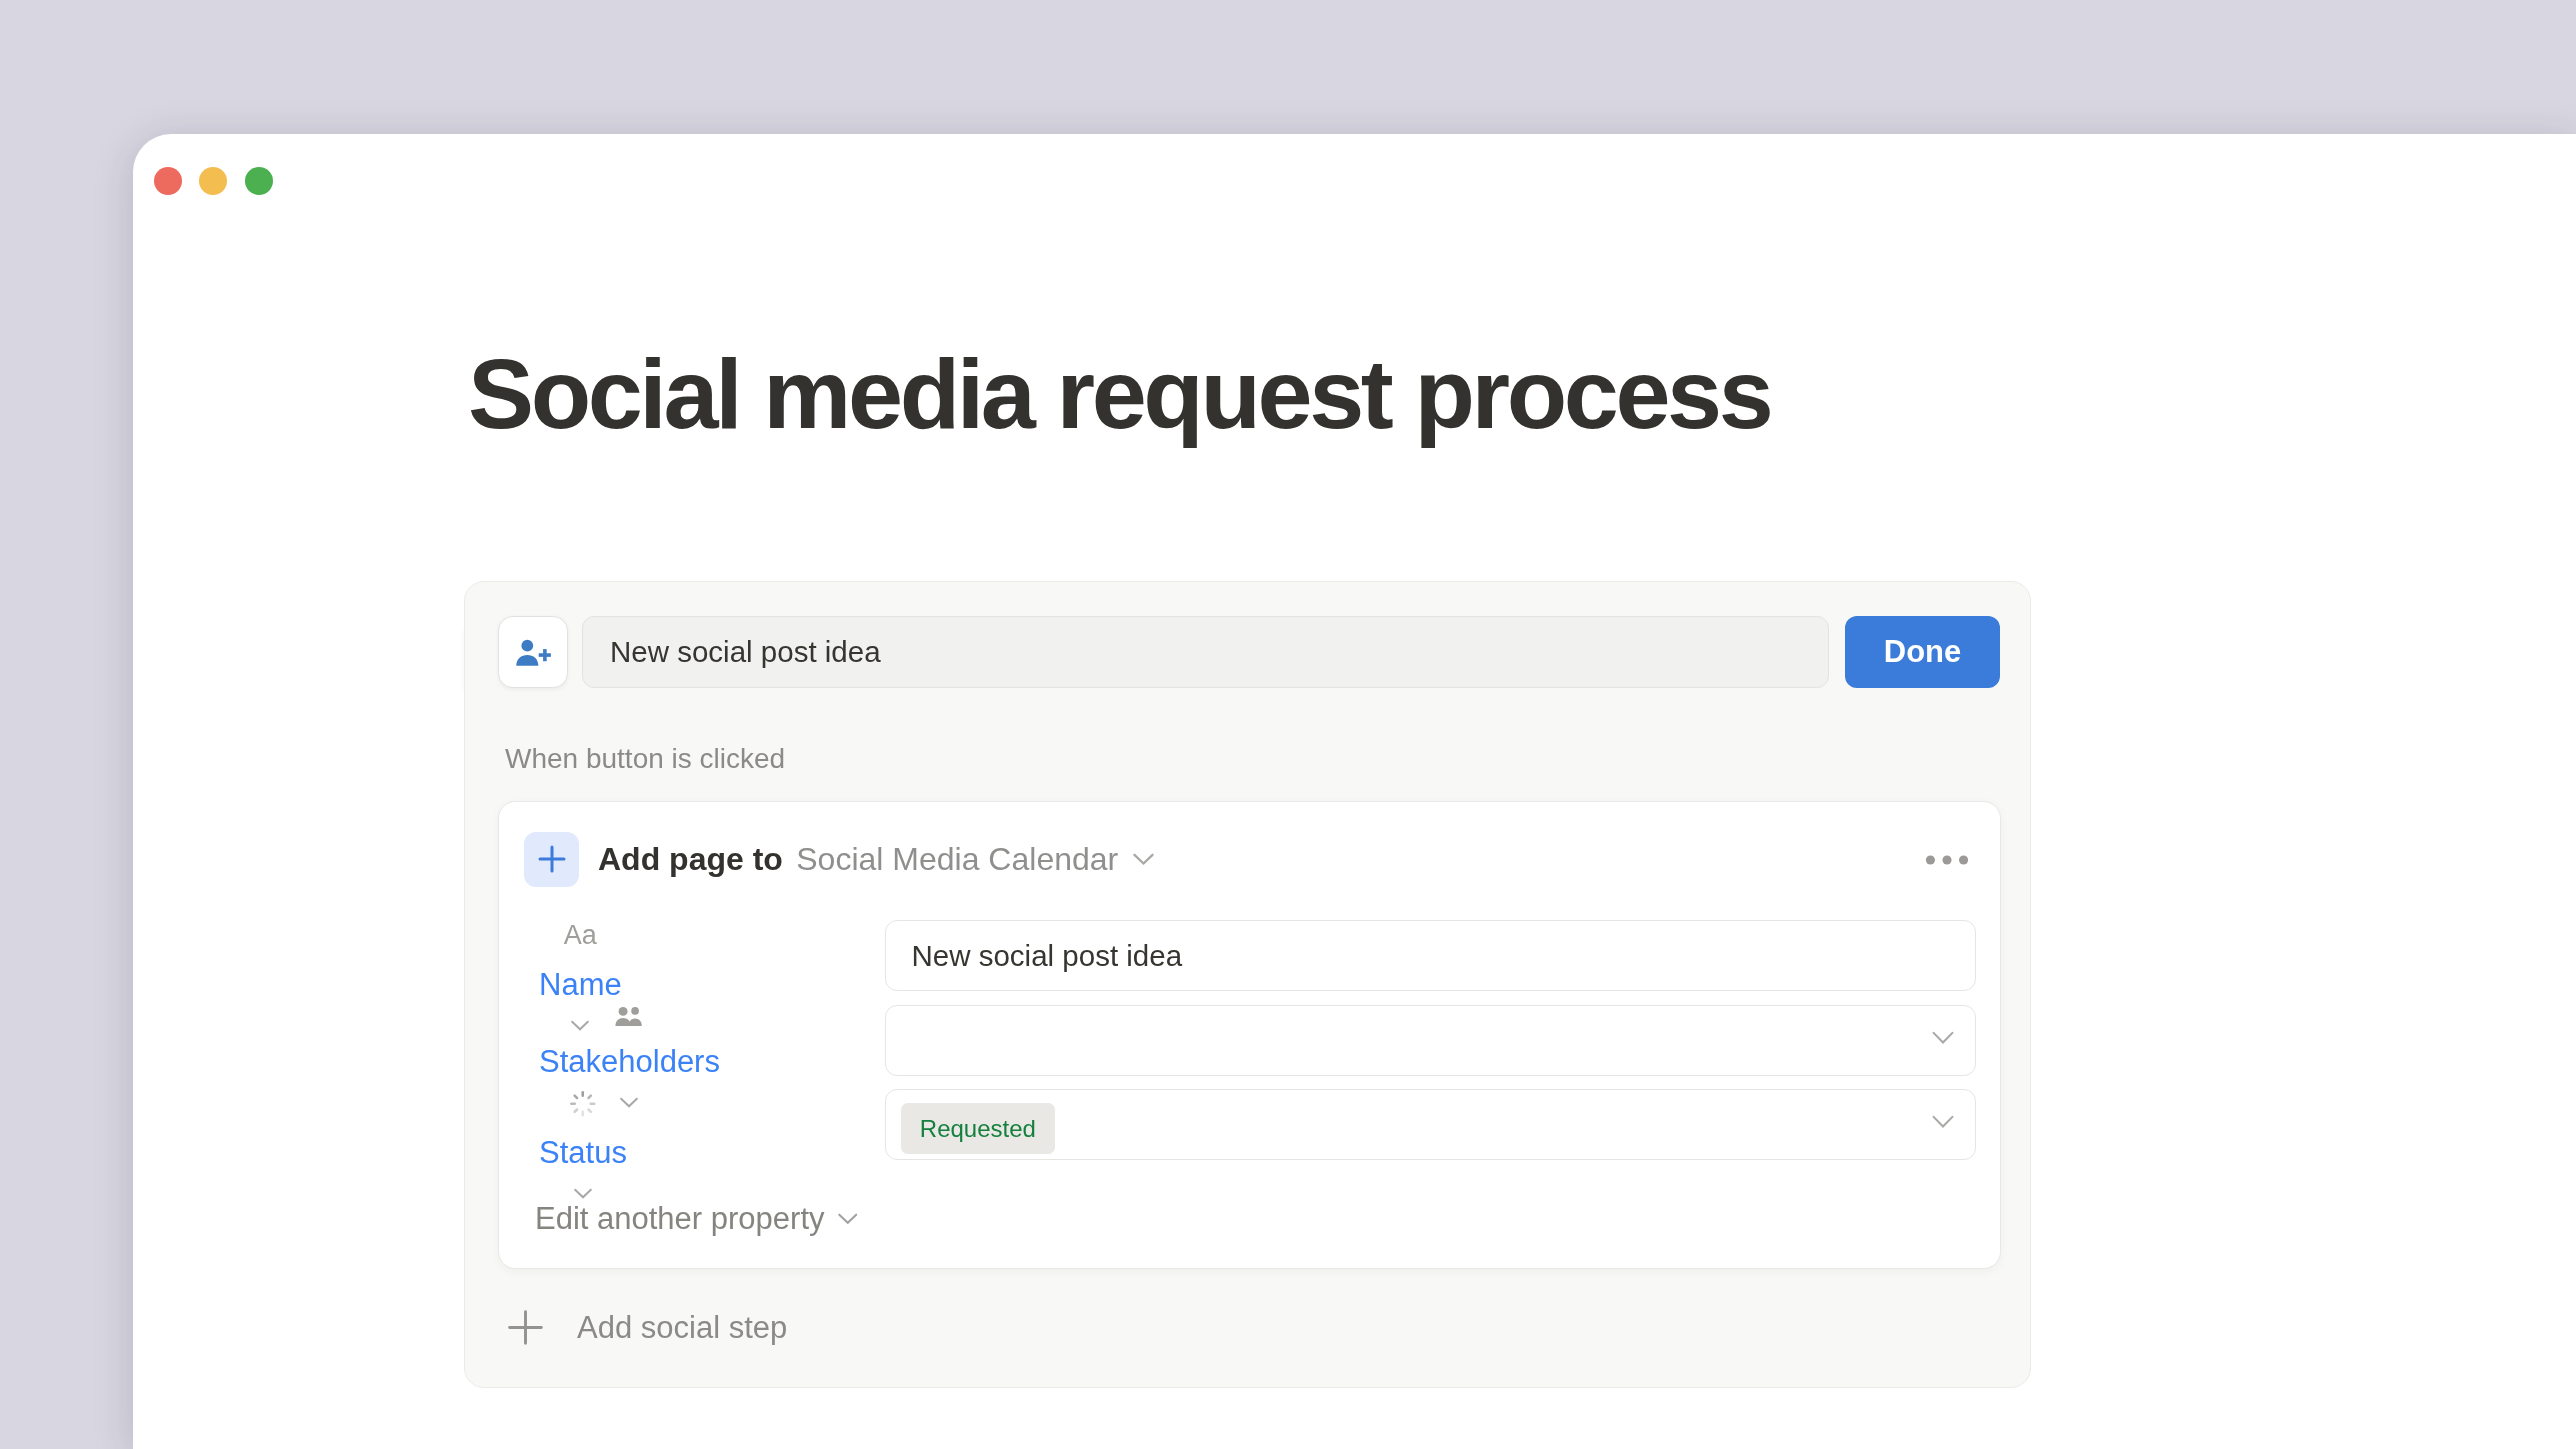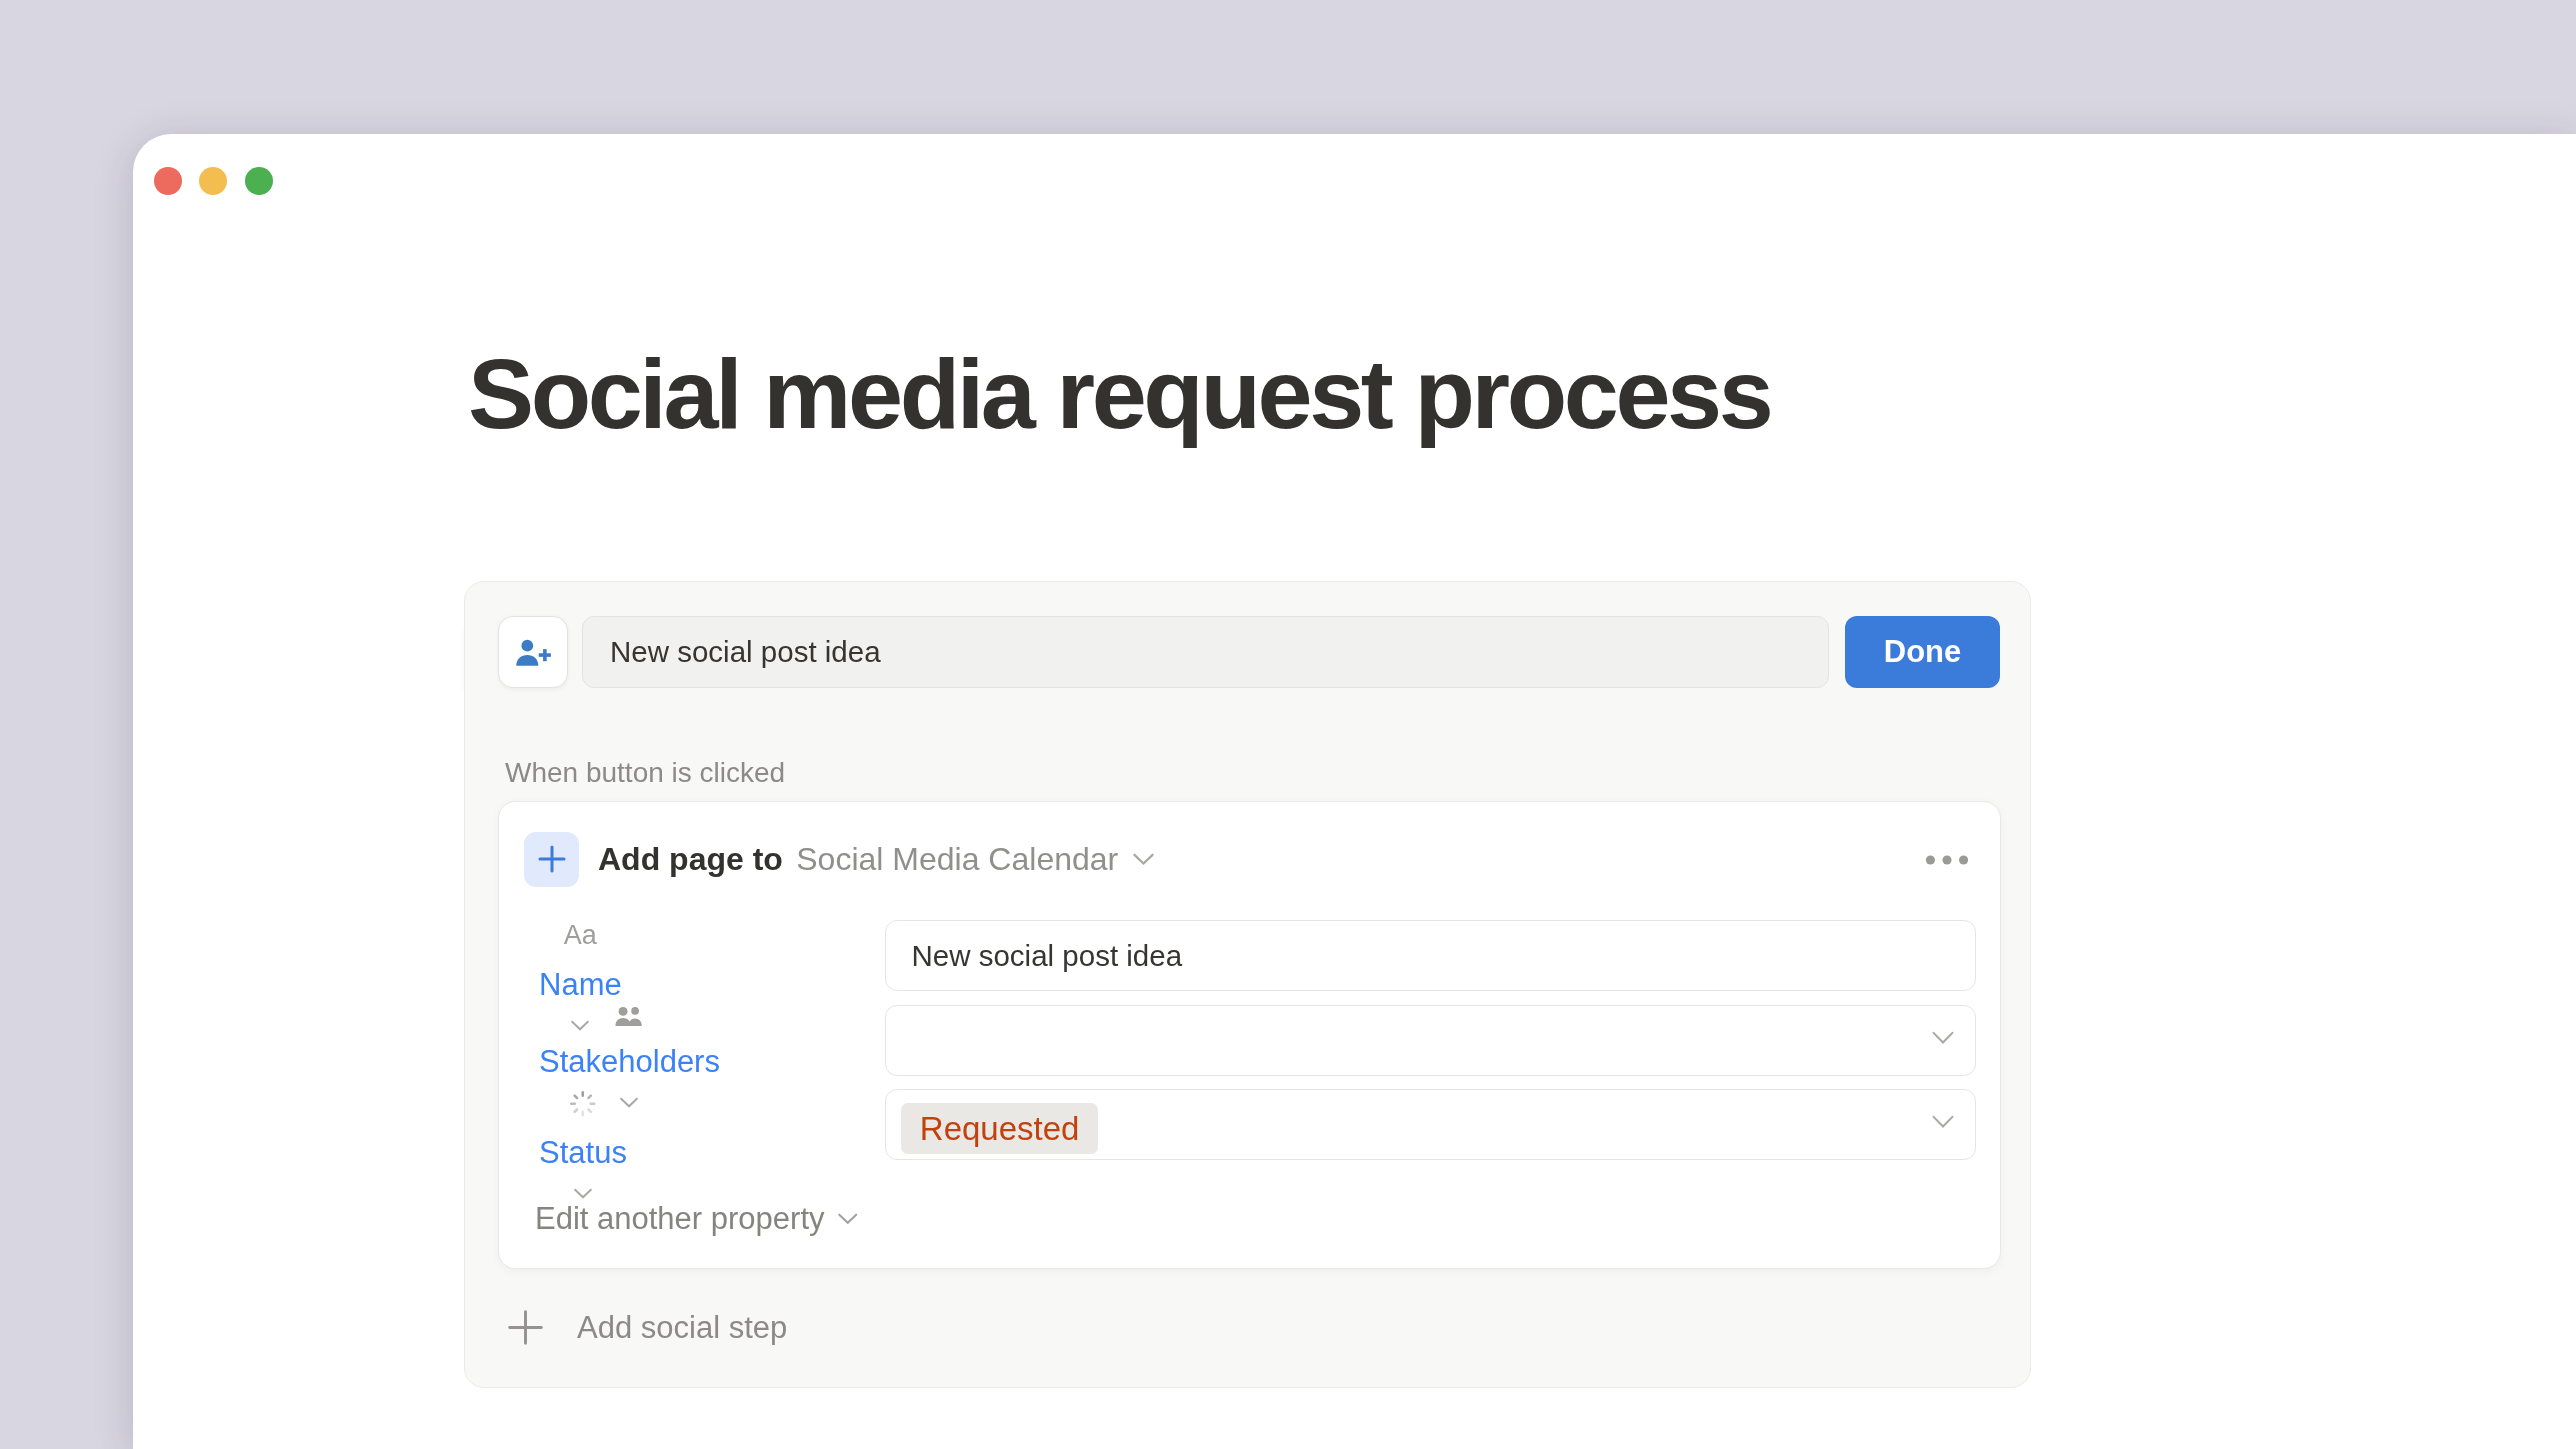--- a/index.html
+++ b/index.html
@@ -65,21 +65,21 @@
     font-size:29.5px; color:#37352f;
   }
   .done-btn{
     position:absolute; left:1380px; top:34px;
     width:155px; height:72px;
     background:#3b7bd9; border-radius:12px;
     display:flex; align-items:center; justify-content:center;
     font-size:31px; font-weight:700; color:#ffffff; cursor:pointer;
   }
   .when-caption{
-    position:absolute; left:40px; top:175px;
+    position:absolute; left:40px; top:161px;
     font-size:28px; color:#8b8a88;
   }
 
   .step-card{
     position:absolute; left:33px; top:219px;
     width:1503px; height:468px;
     background:#ffffff; border:1.3px solid #e8e8e6; border-radius:17.4px;
     box-sizing:border-box;
     box-shadow:0 2.7px 9.4px rgba(0,0,0,0.04);
   }
@@ -124,21 +124,21 @@
   .tag-person{
     display:flex; align-items:center; gap:10.7px;
     height:50px; padding:0 17.4px; margin-left:-10.7px;
     background:#d9e6fb; border-radius:9.4px;
     font-size:29px; color:#3378e2; white-space:nowrap;
   }
   .tag-status{
     display:flex; align-items:center;
     height:51px; padding:0 19px; margin-left:-10.7px;
     background:#e9e8e5; border-radius:6.7px;
-    font-size:33px; color:#c2410c; white-space:nowrap;margin-top:8px;
+    font-size:24px; color:#15803d; white-space:nowrap;margin-top:8px;
   }
 
   .edit-another{
     position:absolute; left:36px; top:397px; height:40px;
     display:flex; align-items:center; gap:12px;
     font-size:31px; color:#85847f; cursor:pointer; white-space:nowrap;
   }
 
   .add-step{
     position:absolute; left:41px; top:722px; height:47px;

